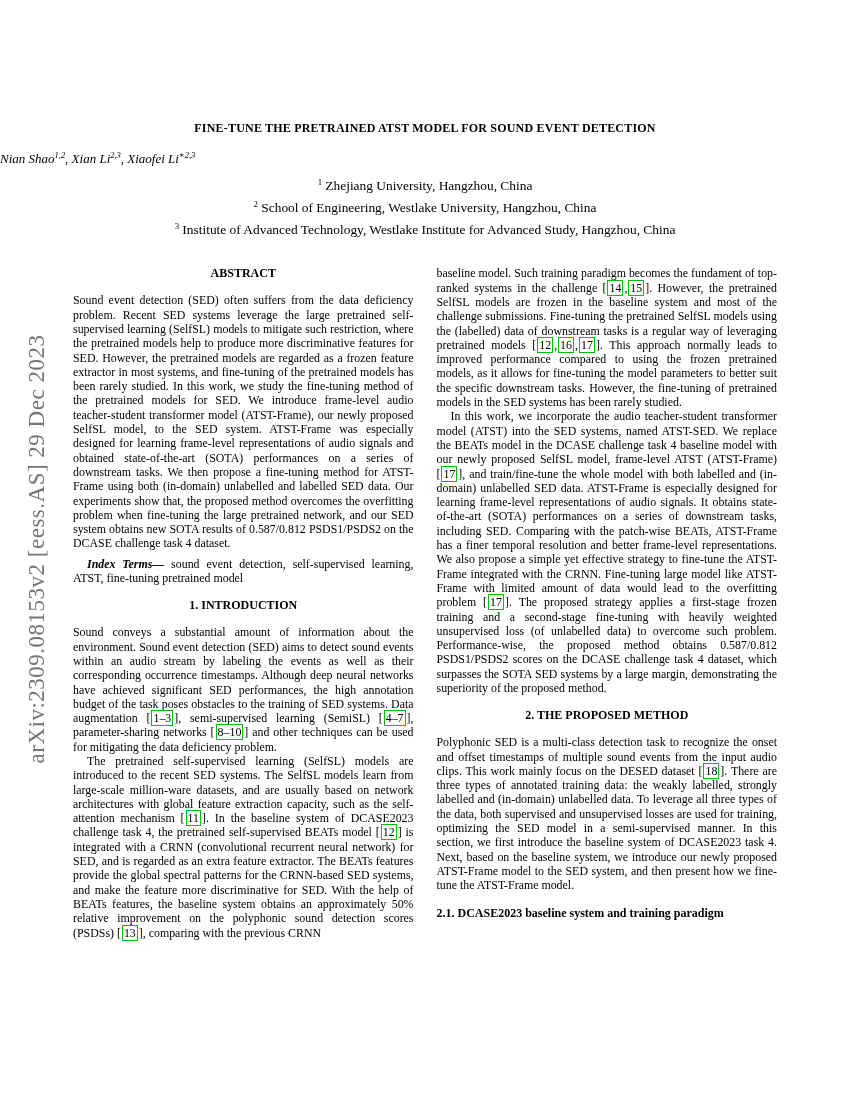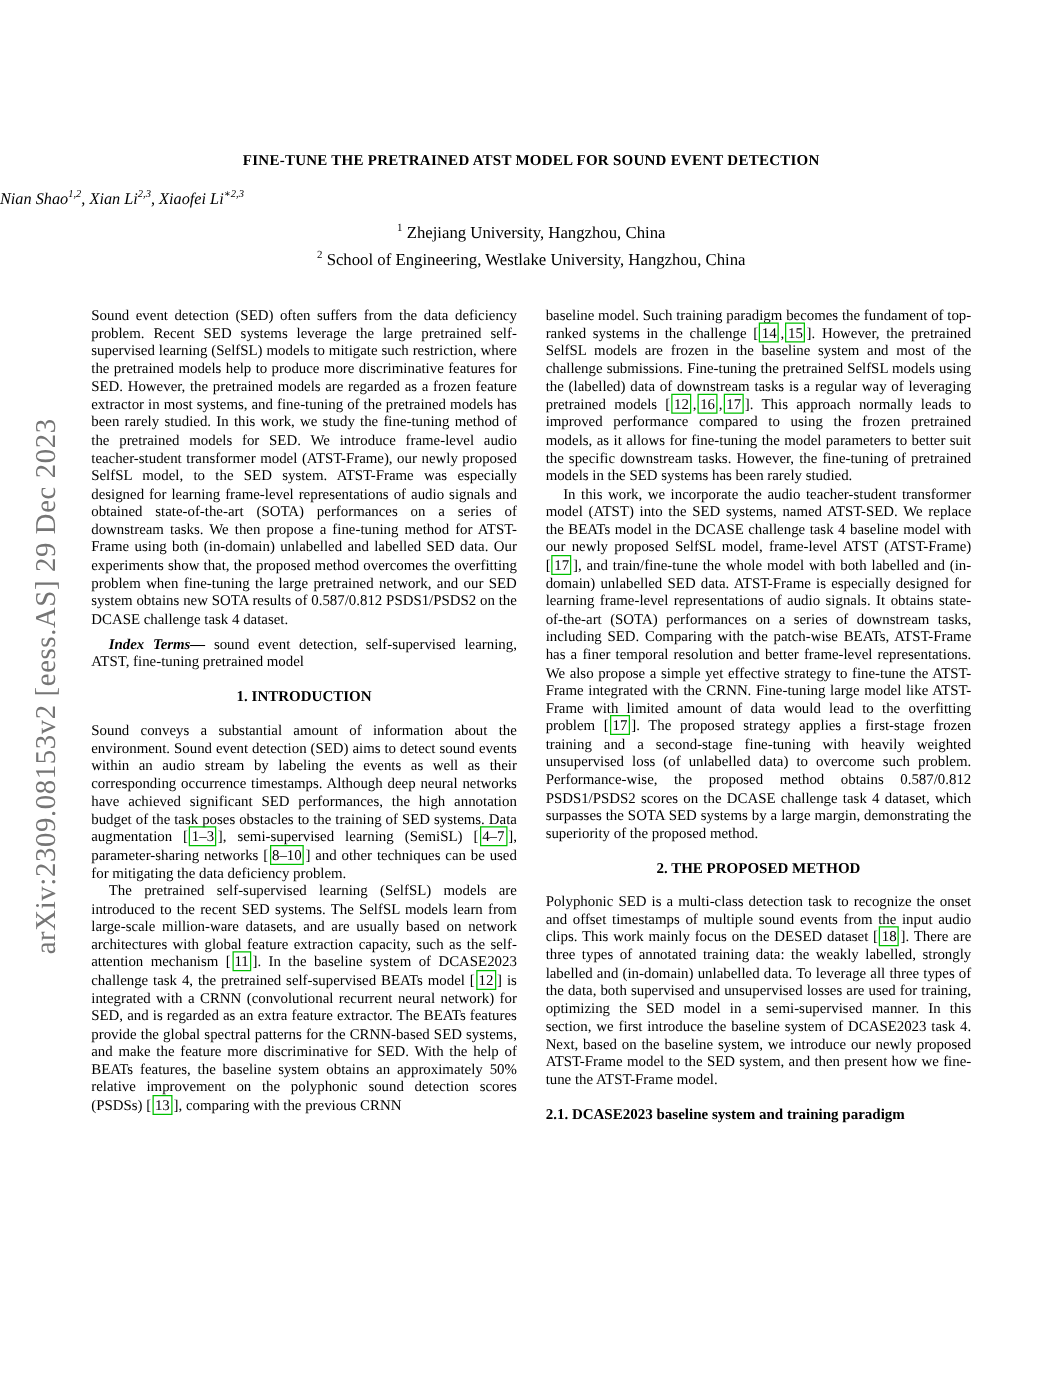--- a/index.html
+++ b/index.html
@@ -42,25 +42,27 @@
 
   <div class="watermark">arXiv:2309.08153v2  [eess.AS]  29 Dec 2023</div>
 
   <div class="title">FINE-TUNE THE PRETRAINED ATST MODEL FOR SOUND EVENT DETECTION</div>
 
   <div class="authors"><span>Nian Shao<sup>1,2</sup></span>, <span>Xian Li<sup>2,3</sup></span>, <span>Xiaofei Li<sup>∗2,3</sup></span></div>
 
   <div class="affiliations">
       <div class="aff-line"><sup>1</sup> Zhejiang University, Hangzhou, China</div>
       <div class="aff-line"><sup>2</sup> School of Engineering, Westlake University, Hangzhou, China</div>
+      <div class="aff-line"><sup>3</sup> Institute of Advanced Technology, Westlake Institute for Advanced Study, Hangzhou, China</div>
     </div>
 
   <div class="cols">
     <div class="col">
       <div class="flow" id="left-flow">
+          <div class="h1">ABSTRACT</div>
           <p class="p">Sound event detection (SED) often suffers from the data deficiency problem. Recent SED systems leverage the large pretrained self-supervised learning (SelfSL) models to mitigate such restriction, where the pretrained models help to produce more discriminative features for SED. However, the pretrained models are regarded as a frozen feature extractor in most systems, and fine-tuning of the pretrained models has been rarely studied. In this work, we study the fine-tuning method of the pretrained models for SED. We introduce frame-level audio teacher-student transformer model (ATST-Frame), our newly proposed SelfSL model, to the SED system. ATST-Frame was especially designed for learning frame-level representations of audio signals and obtained state-of-the-art (SOTA) performances on a series of downstream tasks. We then propose a fine-tuning method for ATST-Frame using both (in-domain) unlabelled and labelled SED data. Our experiments show that, the proposed method overcomes the overfitting problem when fine-tuning the large pretrained network, and our SED system obtains new SOTA results of 0.587/0.812 PSDS1/PSDS2 on the DCASE challenge task 4 dataset.</p>
           <p class="p index"><span class="lead">Index Terms—</span> sound event detection, self-supervised learning, ATST, fine-tuning pretrained model</p>
           <div class="h1">1. INTRODUCTION</div>
           <p class="p">Sound conveys a substantial amount of information about the environment. Sound event detection (SED) aims to detect sound events within an audio stream by labeling the events as well as their corresponding occurrence timestamps. Although deep neural networks have achieved significant SED performances, the high annotation budget of the task poses obstacles to the training of SED systems. Data augmentation [<span class="cite">1–3</span>], semi-supervised learning (SemiSL) [<span class="cite">4–7</span>], parameter-sharing networks [<span class="cite">8–10</span>] and other techniques can be used for mitigating the data deficiency problem.</p>
           <p class="p indent">The pretrained self-supervised learning (SelfSL) models are introduced to the recent SED systems. The SelfSL models learn from large-scale million-ware datasets, and are usually based on network architectures with global feature extraction capacity, such as the self-attention mechanism [<span class="cite">11</span>]. In the baseline system of DCASE2023 challenge task 4, the pretrained self-supervised BEATs model [<span class="cite">12</span>] is integrated with a CRNN (convolutional recurrent neural network) for SED, and is regarded as an extra feature extractor. The BEATs features provide the global spectral patterns for the CRNN-based SED systems, and make the feature more discriminative for SED. With the help of BEATs features, the baseline system obtains an approximately 50% relative improvement on the polyphonic sound detection scores (PSDSs) [<span class="cite">13</span>], comparing with the previous CRNN</p>
         </div>
     </div>
     <div class="col" id="right-flow">
         <p class="p">baseline model. Such training paradigm becomes the fundament of top-ranked systems in the challenge [<span class="cite">14</span>,<span class="cite">15</span>]. However, the pretrained SelfSL models are frozen in the baseline system and most of the challenge submissions. Fine-tuning the pretrained SelfSL models using the (labelled) data of downstream tasks is a regular way of leveraging pretrained models [<span class="cite">12</span>,<span class="cite">16</span>,<span class="cite">17</span>]. This approach normally leads to improved performance compared to using the frozen pretrained models, as it allows for fine-tuning the model parameters to better suit the specific downstream tasks. However, the fine-tuning of pretrained models in the SED systems has been rarely studied.</p>
         <p class="p indent">In this work, we incorporate the audio teacher-student transformer model (ATST) into the SED systems, named ATST-SED. We replace the BEATs model in the DCASE challenge task 4 baseline model with our newly proposed SelfSL model, frame-level ATST (ATST-Frame) [<span class="cite">17</span>], and train/fine-tune the whole model with both labelled and (in-domain) unlabelled SED data. ATST-Frame is especially designed for learning frame-level representations of audio signals. It obtains state-of-the-art (SOTA) performances on a series of downstream tasks, including SED. Comparing with the patch-wise BEATs, ATST-Frame has a finer temporal resolution and better frame-level representations. We also propose a simple yet effective strategy to fine-tune the ATST-Frame integrated with the CRNN. Fine-tuning large model like ATST-Frame with limited amount of data would lead to the overfitting problem [<span class="cite">17</span>]. The proposed strategy applies a first-stage frozen training and a second-stage fine-tuning with heavily weighted unsupervised loss (of unlabelled data) to overcome such problem. Performance-wise, the proposed method obtains 0.587/0.812 PSDS1/PSDS2 scores on the DCASE challenge task 4 dataset, which surpasses the SOTA SED systems by a large margin, demonstrating the superiority of the proposed method.</p>

